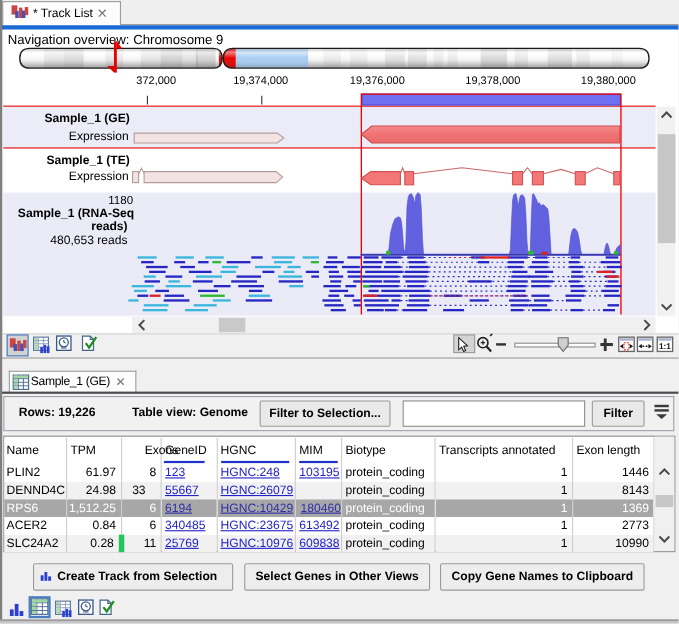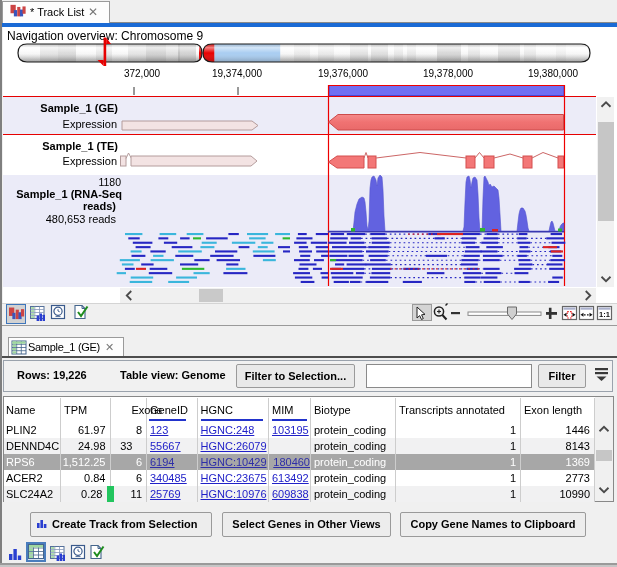--- a/index.html
+++ b/index.html
@@ -127,21 +127,21 @@
 <td style="border-right:1px solid #cdcdcd;text-align:right;padding-right:4px;overflow:hidden;">6</td>
 <td style="border-right:1px solid #cdcdcd;padding-left:3px;overflow:hidden;"><span style="color:#2121c8;text-decoration:underline;">340485</span></td>
 <td style="border-right:1px solid #cdcdcd;padding-left:3px;overflow:hidden;"><span style="color:#2121c8;text-decoration:underline;">HGNC:23675</span></td>
 <td style="border-right:1px solid #cdcdcd;padding-left:3px;overflow:hidden;"><span style="color:#2121c8;text-decoration:underline;">613492</span></td>
 <td style="border-right:1px solid #cdcdcd;padding-left:3px;overflow:hidden;">protein_coding</td>
 <td style="border-right:1px solid #cdcdcd;text-align:right;padding-right:4px;overflow:hidden;">1</td>
 <td style="border-right:1px solid #cdcdcd;text-align:right;padding-right:4px;overflow:hidden;">2773</td>
 </tr>
 <tr style="height:16px;background:#f1f1f2;color:#000000;">
 <td style="border-right:1px solid #cdcdcd;padding-left:2px;overflow:hidden;">SLC24A2</td>
-<td style="border-right:7px solid #22c55e;text-align:right;padding-right:4px;overflow:hidden;">0.28</td>
+<td style="border-right:5px solid #22c55e;text-align:right;padding-right:4px;overflow:hidden;">0.28</td>
 <td style="border-right:1px solid #cdcdcd;text-align:right;padding-right:4px;overflow:hidden;">11</td>
 <td style="border-right:1px solid #cdcdcd;padding-left:3px;overflow:hidden;"><span style="color:#2121c8;text-decoration:underline;">25769</span></td>
 <td style="border-right:1px solid #cdcdcd;padding-left:3px;overflow:hidden;"><span style="color:#2121c8;text-decoration:underline;">HGNC:10976</span></td>
 <td style="border-right:1px solid #cdcdcd;padding-left:3px;overflow:hidden;"><span style="color:#2121c8;text-decoration:underline;">609838</span></td>
 <td style="border-right:1px solid #cdcdcd;padding-left:3px;overflow:hidden;">protein_coding</td>
 <td style="border-right:1px solid #cdcdcd;text-align:right;padding-right:4px;overflow:hidden;">1</td>
 <td style="border-right:1px solid #cdcdcd;text-align:right;padding-right:4px;overflow:hidden;">10990</td>
 </tr>
 </tbody>
   </table>

